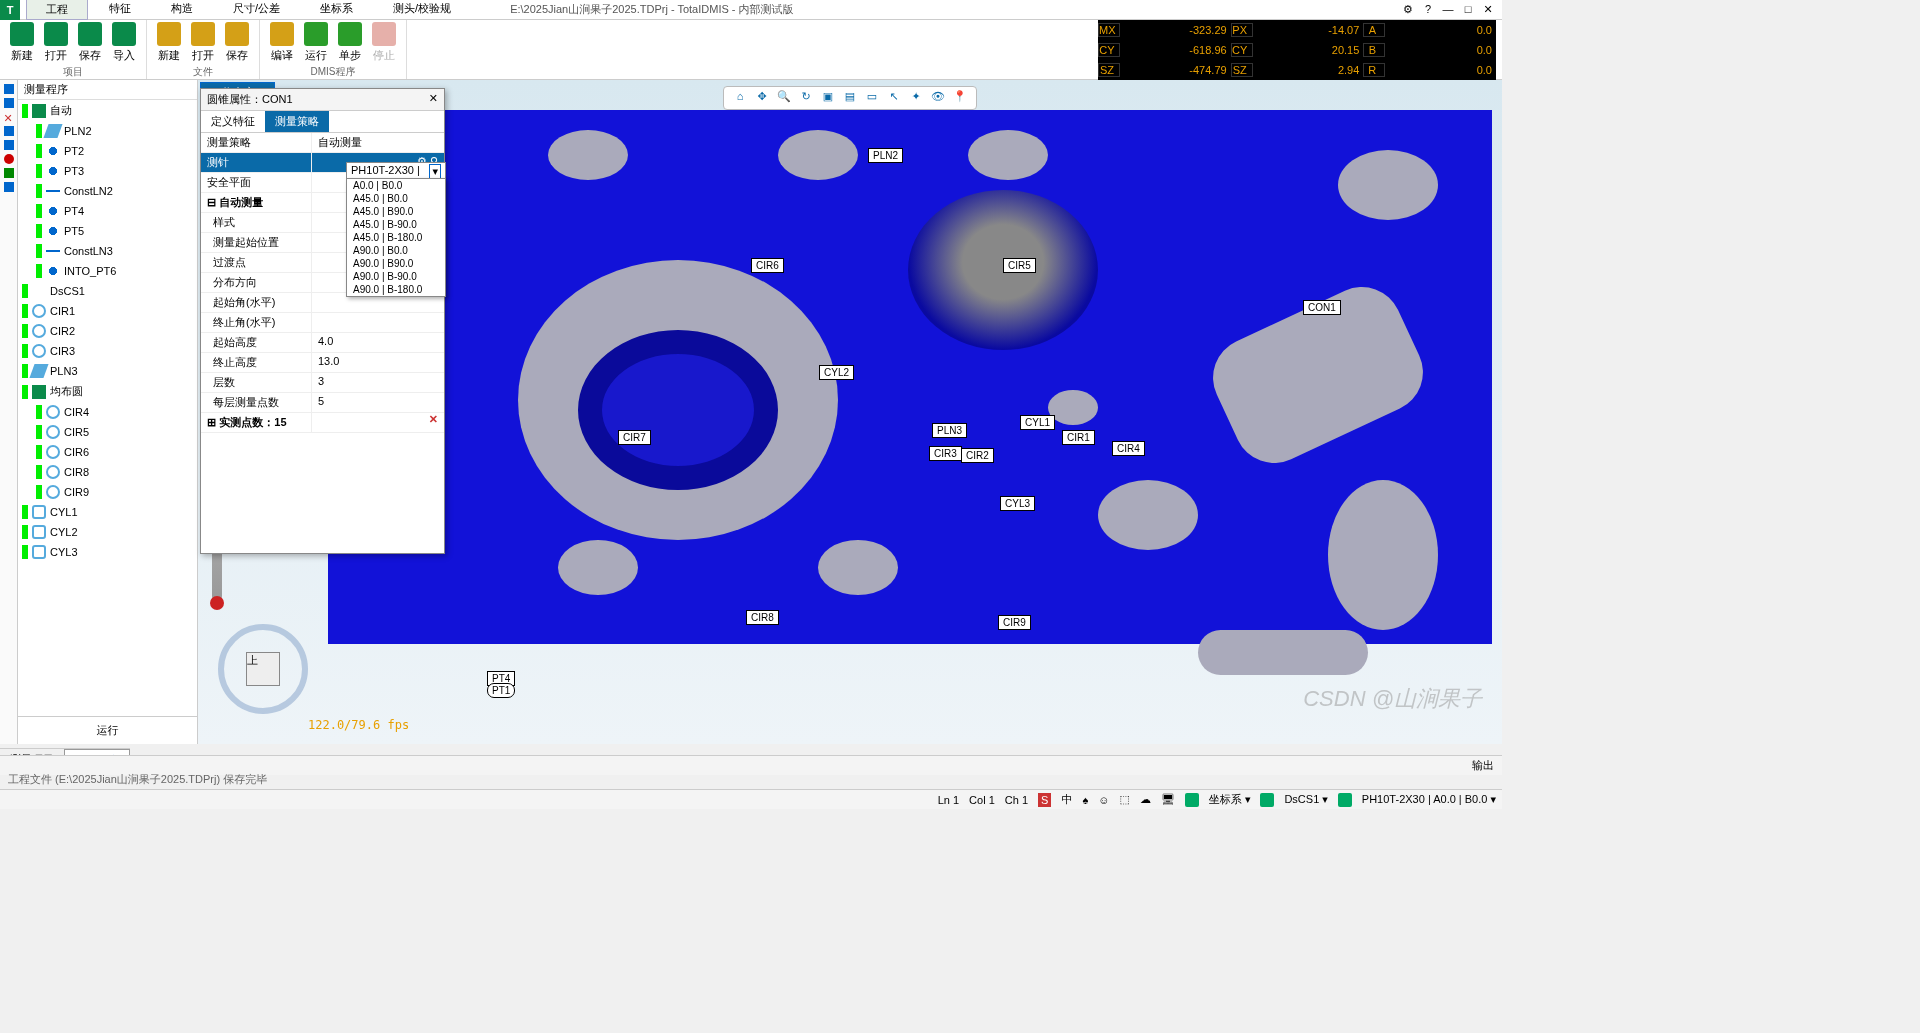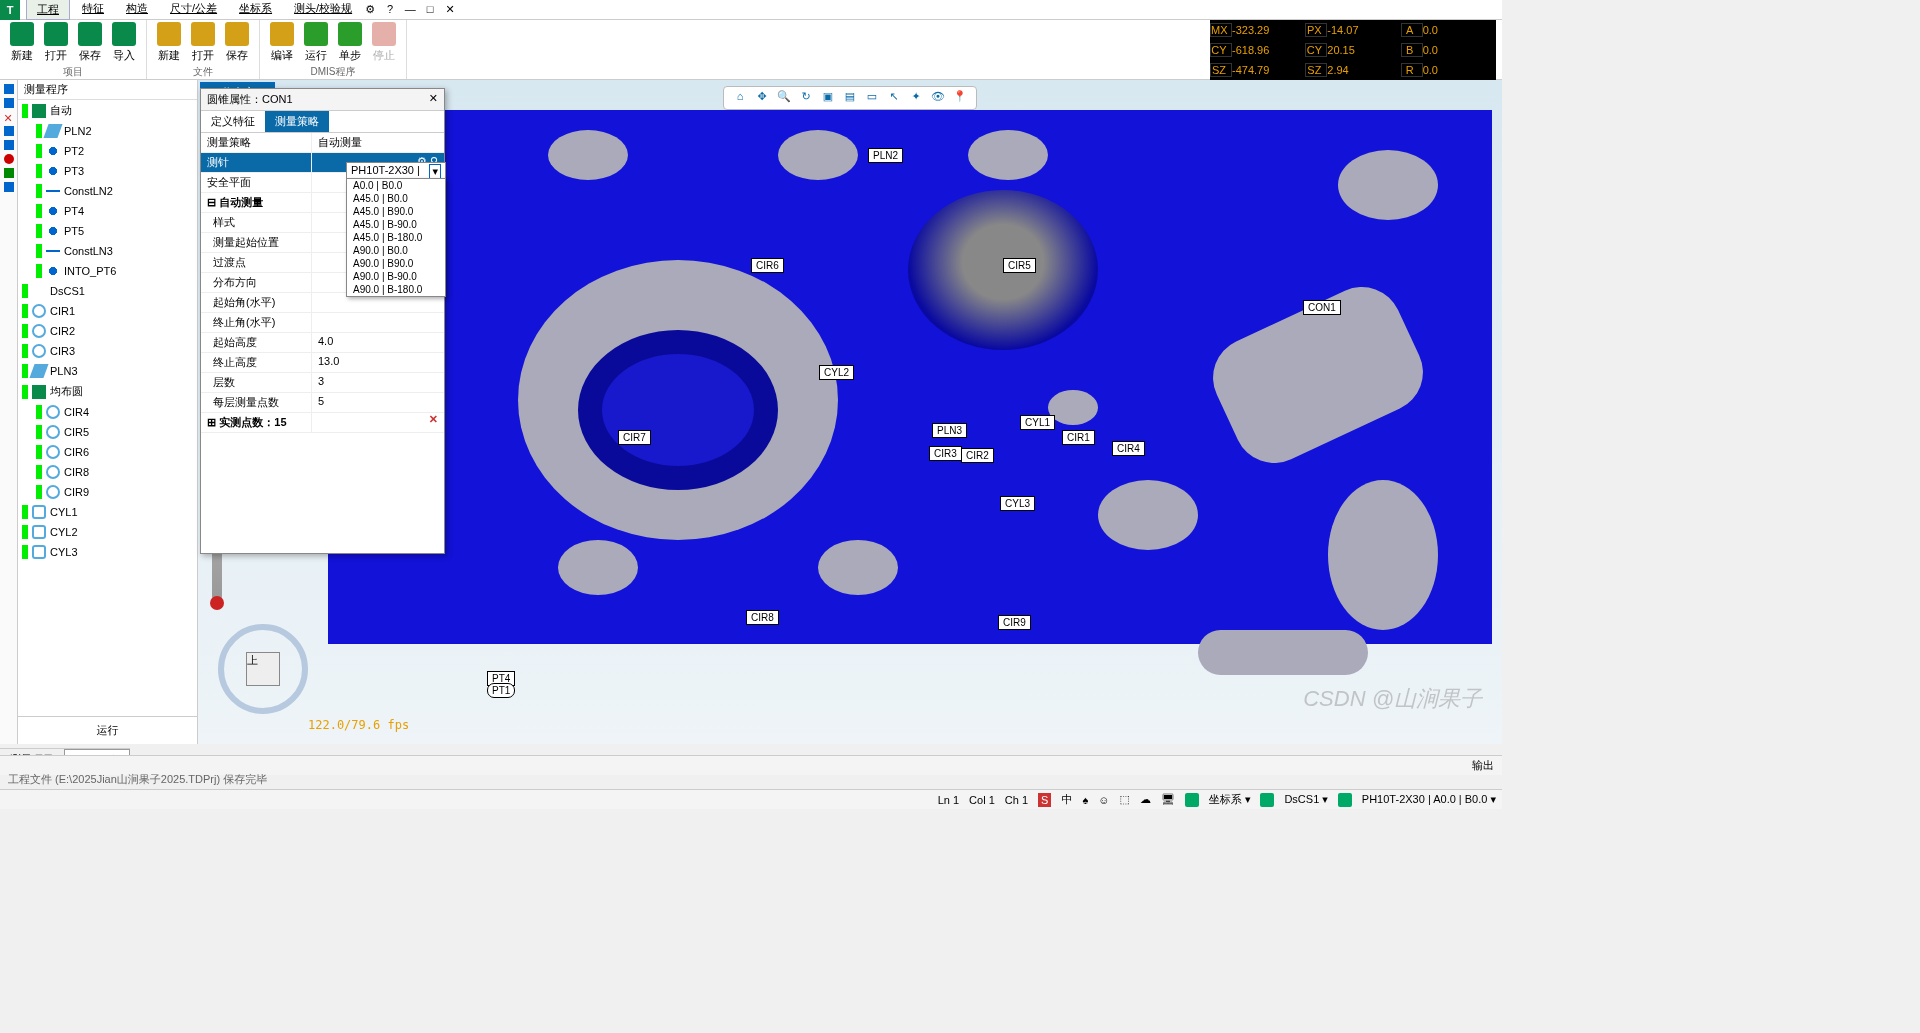--- a/index.html
+++ b/index.html
@@ -2,41 +2,41 @@
 <html><head>
 <meta charset="utf-8">
 <style>
 * { margin: 0; padding: 0; box-sizing: border-box; font-family: "Microsoft YaHei", sans-serif; font-size: 11px; }
 body { background: #f0f0f0; width: 1502px; height: 809px; overflow: hidden; position: relative; }
 
 
 .titlebar { height: 20px; background: #fff; display: flex; align-items: center; border-bottom: 1px solid #ccc; }
 .titlebar .logo { width: 20px; height: 20px; background: #0a8a4a; color: #fff; text-align: center; line-height: 20px; font-weight: bold; }
 .titlebar .menu { display: flex; gap: 2px; margin-left: 6px; }
-.titlebar .menu span { padding: 2px 10px; cursor: pointer; text-decoration: underline; }
+.titlebar .menu span { padding: 2px 19px; cursor: pointer; }
 .titlebar .menu span.active { background: #e8f0e8; border: 1px solid #aac; }
 .titlebar .path { margin-left: 40px; color: #555; flex: 1; }
 .titlebar .winbtns { display: flex; gap: 4px; padding-right: 6px; }
 .titlebar .winbtns span { width: 16px; text-align: center; cursor: pointer; }
 
 
 .ribbon { height: 60px; background: #fff; border-bottom: 1px solid #ccc; display: flex; }
 .ribbon-group { border-right: 1px solid #ddd; padding: 2px 10px 0; text-align: center; }
 .ribbon-group .btns { display: flex; gap: 10px; }
 .ribbon-btn { display: flex; flex-direction: column; align-items: center; cursor: pointer; }
 .ribbon-btn .ico { width: 24px; height: 24px; background: #0a8a4a; border-radius: 3px; }
 .ribbon-btn .ico.yellow { background: #d4a017; }
 .ribbon-btn .ico.green2 { background: #2a9d2a; }
 .ribbon-btn .ico.red { background: #c0392b; }
 .ribbon-btn .lbl { margin-top: 2px; }
 .ribbon-group .grp-lbl { color: #666; font-size: 10px; margin-top: 2px; }
 
 
-.dro { position: absolute; right: 6px; top: 20px; width: 286px; height: 60px; background: #000; color: #e8a000; font-family: monospace; display: grid; grid-template-columns: 22px 1fr 22px 1fr 22px 1fr; grid-template-rows: 1fr 1fr 1fr; align-items: center; font-size: 13px; }
-.dro span { text-align: left; padding-right: 4px; }
+.dro { position: absolute; right: 6px; top: 20px; width: 398px; height: 60px; background: #000; color: #e8a000; font-family: monospace; display: grid; grid-template-columns: 22px 1fr 22px 1fr 22px 1fr; grid-template-rows: 1fr 1fr 1fr; align-items: center; font-size: 13px; }
+.dro span { text-align: right; padding-right: 4px; }
 .dro .lab { text-align: center; border: 1px solid #333; }
 
 
 .main { display: flex; height: 664px; }
 .left-strip { width: 18px; background: #fafafa; border-right: 1px solid #ccc; display: flex; flex-direction: column; align-items: center; gap: 4px; padding-top: 4px; }
 .left-strip span { width: 10px; height: 10px; display: block; } .left-strip .c2 { background: #06c; } .left-strip .c3 { background: #c00; border-radius: 50%; } .left-strip .c4 { background: #080; }
 
 
 .tree-panel { width: 180px; background: #fff; border-right: 1px solid #ccc; display: flex; flex-direction: column; }
 .tree-header { padding: 2px 6px; border-bottom: 1px solid #ddd; }
@@ -115,20 +115,21 @@
 <div class="titlebar">
   <div class="logo">T</div>
   <div class="menu">
     <span class="active">工程</span>
     <span>特征</span>
     <span>构造</span>
     <span>尺寸/公差</span>
     <span>坐标系</span>
     <span>测头/校验规</span>
   </div>
+  <div class="path">E:\2025Jian山涧果子2025.TDPrj - TotaIDMIS - 内部测试版</div>
   <div class="winbtns">
     <span>⚙</span>
     <span>?</span>
     <span>—</span>
     <span>□</span>
     <span>✕</span>
   </div>
 </div>
 
 <div class="ribbon">

